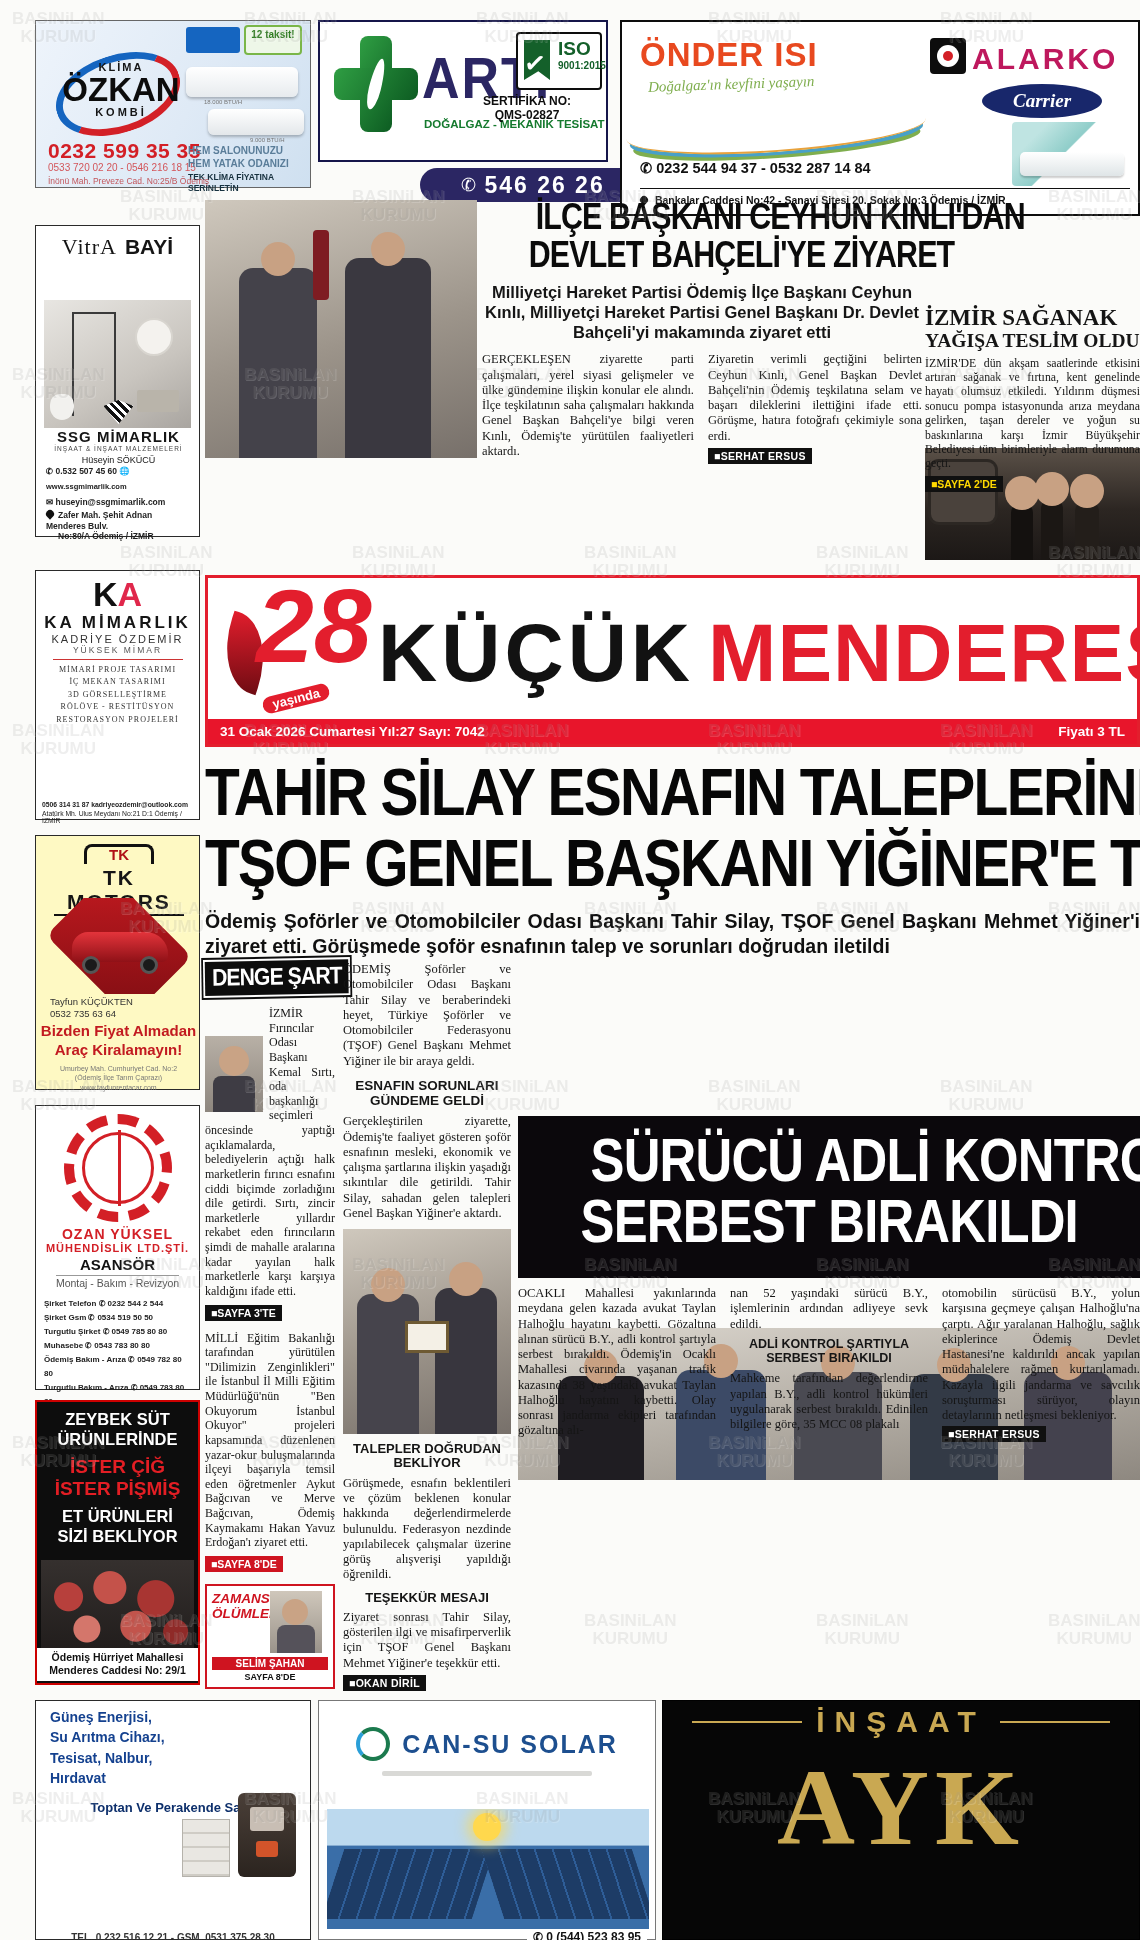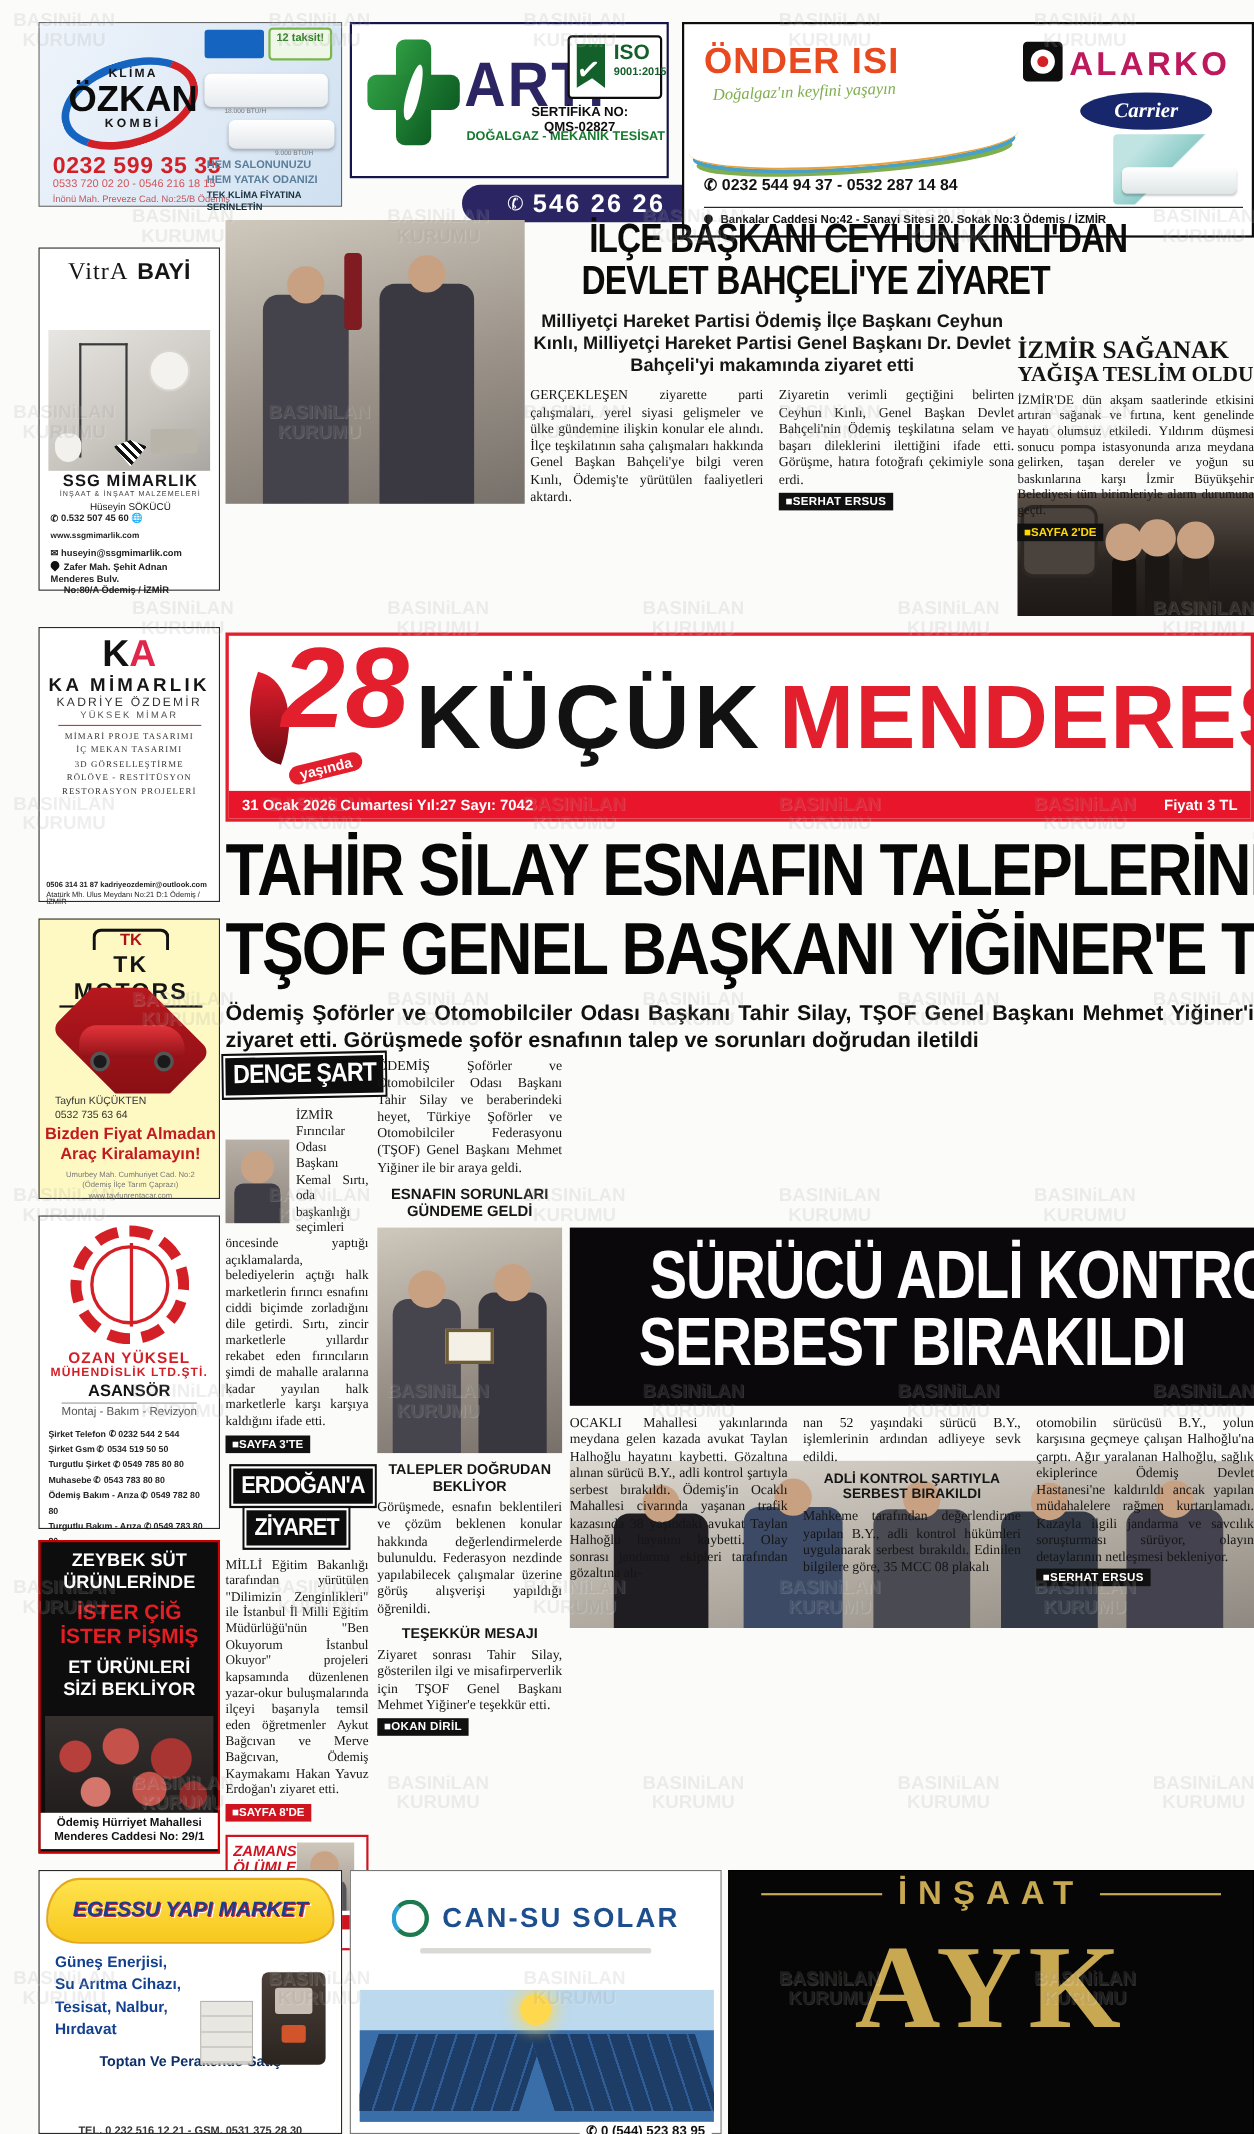--- a/index.html
+++ b/index.html
@@ -315,24 +315,20 @@
     <div><span class="blacklabel cond" style="font-size:24px;transform:scaleX(.88) rotate(-1deg);">DENGE ŞART</span></div>
     <div class="bodytxt just" style="margin-top:10px;font-size:12px;">
       <span class="photo" style="float:left;width:58px;height:76px;margin:30px 6px 2px 0;display:block;background:linear-gradient(#b8b0a6,#8d867e);">
         <span class="abs" style="left:14px;top:10px;width:30px;height:30px;border-radius:50%;background:#c9a385;"></span>
         <span class="abs" style="left:8px;top:40px;width:42px;height:36px;border-radius:8px 8px 0 0;background:#3e3c44;"></span>
       </span>
       <span>İZMİR Fırıncılar Odası Başkanı Kemal Sırtı, oda başkanlığı seçimleri öncesinde yaptığı açıklamalarda, belediyelerin açtığı halk marketlerin fırıncı esnafını ciddi biçimde zorladığını dile getirdi. Sırtı, zincir marketlerle yıllardır rekabet eden fırıncıların şimdi de mahalle aralarına kadar yayılan halk marketlerle karşı karşıya kaldığını ifade etti.</span>
     </div>
     <div style="margin-top:4px;"><span class="tag">■SAYFA 3'TE</span></div>
 
-    <div class="ctr" style="margin-top:14px;">
-      <span class="blacklabel cond c" style="font-size:22px;transform:scaleX(.9);">ERDOĞAN'A</span><br>
-      <span class="blacklabel cond c" style="font-size:22px;transform:scaleX(.9);margin-top:6px;">ZİYARET</span>
-    </div>
     <div class="bodytxt just" style="margin-top:10px;font-size:12px;">MİLLİ Eğitim Bakanlığı tarafından yürütülen "Dilimizin Zenginlikleri" ile İstanbul İl Milli Eğitim Müdürlüğü'nün "Ben Okuyorum İstanbul Okuyor" projeleri kapsamında düzenlenen yazar-okur buluşmalarında ilçeyi başarıyla temsil eden öğretmenler Aykut Bağcıvan ve Merve Bağcıvan, Ödemiş Kaymakamı Hakan Yavuz Erdoğan'ı ziyaret etti.</div>
     <div style="margin-top:4px;"><span class="tag red">■SAYFA 8'DE</span></div>
 
     <div style="margin-top:12px;border:2px solid #cf1420;background:#fff;padding:5px;box-sizing:border-box;">
       <div class="row">
         <div class="sans b" style="color:#cf1420;font-size:13.5px;font-style:italic;line-height:1.15;width:58px;">
           <div>ZAMANSIZ</div>
           <div>ÖLÜMLER!</div>
         </div>
         <div class="photo" style="width:52px;height:62px;background:linear-gradient(#cfc7bb,#9a938a);position:relative;">
@@ -341,20 +337,21 @@
         </div>
       </div>
       <div class="ctr sans b" style="background:#cf1420;color:#fff;font-size:10px;margin-top:4px;padding:1px 0;">SELİM ŞAHAN</div>
       <div class="ctr sans b" style="font-size:9px;margin-top:2px;color:#111;">SAYFA 8'DE</div>
     </div>
   </div>
 
   <div class="abs" style="left:343px;top:962px;width:168px;">
     <div class="bodytxt just">ÖDEMİŞ Şoförler ve Otomobilciler Odası Başkanı Tahir Silay ve beraberindeki heyet, Türkiye Şoförler ve Otomobilciler Federasyonu (TŞOF) Genel Başkanı Mehmet Yiğiner ile bir araya geldi.</div>
     <div class="subhd" style="font-size:13.5px;margin-top:10px;">ESNAFIN SORUNLARI GÜNDEME GELDİ</div>
+    <div class="bodytxt just" style="margin-top:6px;">Gerçekleştirilen ziyarette, Ödemiş'te faaliyet gösteren şoför esnafının mesleki, ekonomik ve çalışma şartlarına ilişkin yaşadığı sıkıntılar dile getirildi. Tahir Silay, sahadan gelen talepleri Genel Başkan Yiğiner'e aktardı.</div>
     <div class="photo indoor" style="width:168px;height:205px;margin-top:8px;">
       <div class="person" style="left:14px;width:62px;height:140px;background:#46444c;"></div>
       <div class="person" style="left:92px;width:62px;height:146px;background:#38363e;"></div>
       <div class="abs" style="left:62px;top:92px;width:44px;height:32px;background:#f4f0e6;border:3px solid #6e5a33;"></div>
     </div>
     <div class="subhd" style="font-size:13px;margin-top:8px;">TALEPLER DOĞRUDAN BEKLİYOR</div>
     <div class="bodytxt just" style="margin-top:5px;">Görüşmede, esnafın beklentileri ve çözüm beklenen konular hakkında değerlendirmelerde bulunuldu. Federasyon nezdinde yapılabilecek çalışmalar üzerine görüş alışverişi yapıldığı öğrenildi.</div>
     <div class="subhd" style="font-size:13px;margin-top:8px;">TEŞEKKÜR MESAJI</div>
     <div class="bodytxt just" style="margin-top:5px;">Ziyaret sonrası Tahir Silay, gösterilen ilgi ve misafirperverlik için TŞOF Genel Başkanı Mehmet Yiğiner'e teşekkür etti.</div>
     <div class="byline" style="margin-top:4px;">■OKAN DİRİL</div>
@@ -378,23 +375,20 @@
       <div class="subhd" style="font-size:12.5px;margin:6px 4px;">ADLİ KONTROL ŞARTIYLA SERBEST BIRAKILDI</div>
       <div class="bodytxt just">Mahkeme tarafından değerlendirme yapılan B.Y., adli kontrol hükümleri uygulanarak serbest bırakıldı. Edinilen bilgilere göre, 35 MCC 08 plakalı</div>
     </div>
     <div style="width:198px;">
       <div class="bodytxt just">otomobilin sürücüsü B.Y., yolun karşısına geçmeye çalışan Halhoğlu'na çarptı. Ağır yaralanan Halhoğlu, sağlık ekiplerince Ödemiş Devlet Hastanesi'ne kaldırıldı ancak yapılan müdahalelere rağmen kurtarılamadı. Kazayla ilgili jandarma ve savcılık soruşturması sürüyor, olayın detaylarının netleşmesi bekleniyor.</div>
       <div class="byline" style="margin-top:3px;">■SERHAT ERSUS</div>
     </div>
   </div>
 
   <div class="abs adbox" style="left:35px;top:1700px;width:276px;height:240px;border-width:1.5px;">
-    <div style="margin:6px;height:56px;background:linear-gradient(#ffe34d,#f7c81e);border-radius:30px 30px 30px 30px/36px 36px 20px 20px;display:flex;align-items:center;justify-content:center;border:2px solid #e3a81c;">
-      <span class="sans b" style="font-size:19px;font-style:italic;color:#1b3f8f;text-shadow:1px 1px 0 #d22,2px 2px 0 #fff;">EGESSU YAPI MARKET</span>
-    </div>
     <div class="sans b" style="margin-left:14px;margin-top:6px;font-size:14px;color:#14418f;line-height:1.45;">
       <div>Güneş Enerjisi,</div>
       <div>Su Arıtma Cihazı,</div>
       <div>Tesisat, Nalbur,</div>
       <div>Hırdavat</div>
     </div>
     <div class="abs" style="right:14px;top:92px;width:58px;height:84px;background:linear-gradient(#4a3f38,#2b241f);border-radius:6px;">
       <div class="abs" style="left:12px;top:14px;width:34px;height:24px;background:#c8beb4;border-radius:3px;"></div>
       <div class="abs" style="left:18px;top:48px;width:22px;height:16px;background:#d2542a;border-radius:3px;"></div>
     </div>

